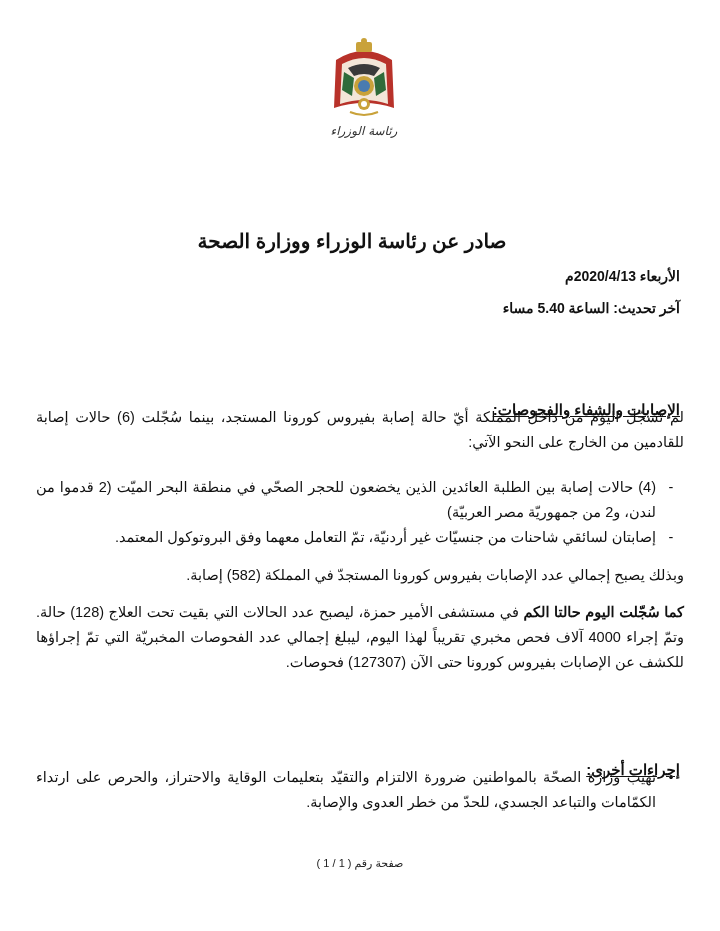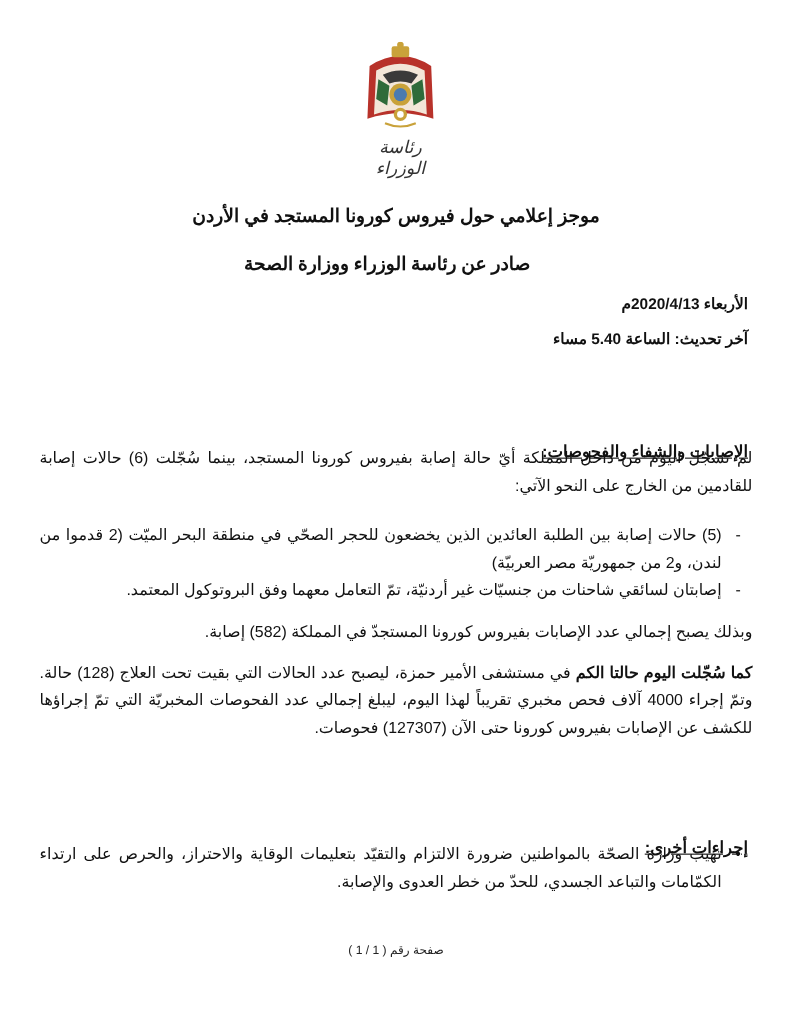--- a/index.html
+++ b/index.html
@@ -29,41 +29,41 @@
       height: 108px;
     }
     .emblem svg { display: block; }
     .emblem-caption {
       position: absolute;
       left: 322px;
       top: 124px;
       width: 84px;
       text-align: center;
       font-family: "DejaVu Serif", serif;
-      font-size: 16px;
+      font-size: 12px;
       font-style: italic;
       color: #333;
     }
     .title-1 {
       position: absolute;
       left: 0; right: 0;
       top: 186px;
       text-align: center;
       font-family: "Liberation Sans", sans-serif;
       font-weight: bold;
       font-size: 17px;
     }
     .title-2 {
       position: absolute;
       left: 0; right: 16px;
       top: 229px;
       text-align: center;
-      font-family: Liberation Serif, serif;
-      font-weight: bold;
-      font-size: 17px;
+      font-family: Liberation Sans, sans-serif;
+      font-weight: bold;
+      font-size: 20px;
     }
     .date-line {
       position: absolute;
       right: 40px;
       top: 268px;
       font-family: "Liberation Sans", sans-serif;
       font-weight: bold;
       font-size: 14px;
     }
     .update-line {
@@ -155,34 +155,33 @@
       <circle cx="36" cy="48" r="10" fill="#c9a23a"></circle>
       <circle cx="36" cy="48" r="6" fill="#4a7bb0"></circle>
 
       <circle cx="36" cy="66" r="6" fill="#c9a23a"></circle>
       <circle cx="36" cy="66" r="3" fill="#ffffff"></circle>
       <path d="M22 74 Q36 80 50 74" stroke="#c9a23a" stroke-width="2" fill="none"></path>
     </svg>
   </div>
   <div class="emblem-caption">رئاسة الوزراء</div>
 
-  <div class="title-1">موجز إعلامي حول فيروس كورونا المستجد في الأردن</div>
   <div class="title-2">صادر عن رئاسة الوزراء ووزارة الصحة</div>
 
   <div class="date-line">الأربعاء 2020/4/13م</div>
   <div class="update-line">آخر تحديث: الساعة 5.40 مساء</div>
 
   <div class="section-heading sec1">الإصابات والشفاء والفحوصات:</div>
 
   <div class="para p1">لم تسجّل اليوم من داخل المملكة أيّ حالة إصابة بفيروس كورونا المستجد، بينما سُجّلت (6) حالات إصابة للقادمين من الخارج على النحو الآتي:</div>
 
   <ul class="list list-dash">
     <li>
       <span class="marker">-</span>
-      <span>(5) حالات إصابة بين الطلبة العائدين الذين يخضعون للحجر الصحّي في منطقة البحر الميّت (2 قدموا من لندن، و2 من جمهوريّة مصر العربيّة)</span>
+      <span>(4) حالات إصابة بين الطلبة العائدين الذين يخضعون للحجر الصحّي في منطقة البحر الميّت (2 قدموا من لندن، و2 من جمهوريّة مصر العربيّة)</span>
     </li>
     <li>
       <span class="marker">-</span>
       <span>إصابتان لسائقي شاحنات من جنسيّات غير أردنيّة، تمّ التعامل معهما وفق البروتوكول المعتمد.</span>
     </li>
   </ul>
 
   <div class="para p2">وبذلك يصبح إجمالي عدد الإصابات بفيروس كورونا المستجدّ في المملكة (582) إصابة.</div>
 
   <div class="para p3">

